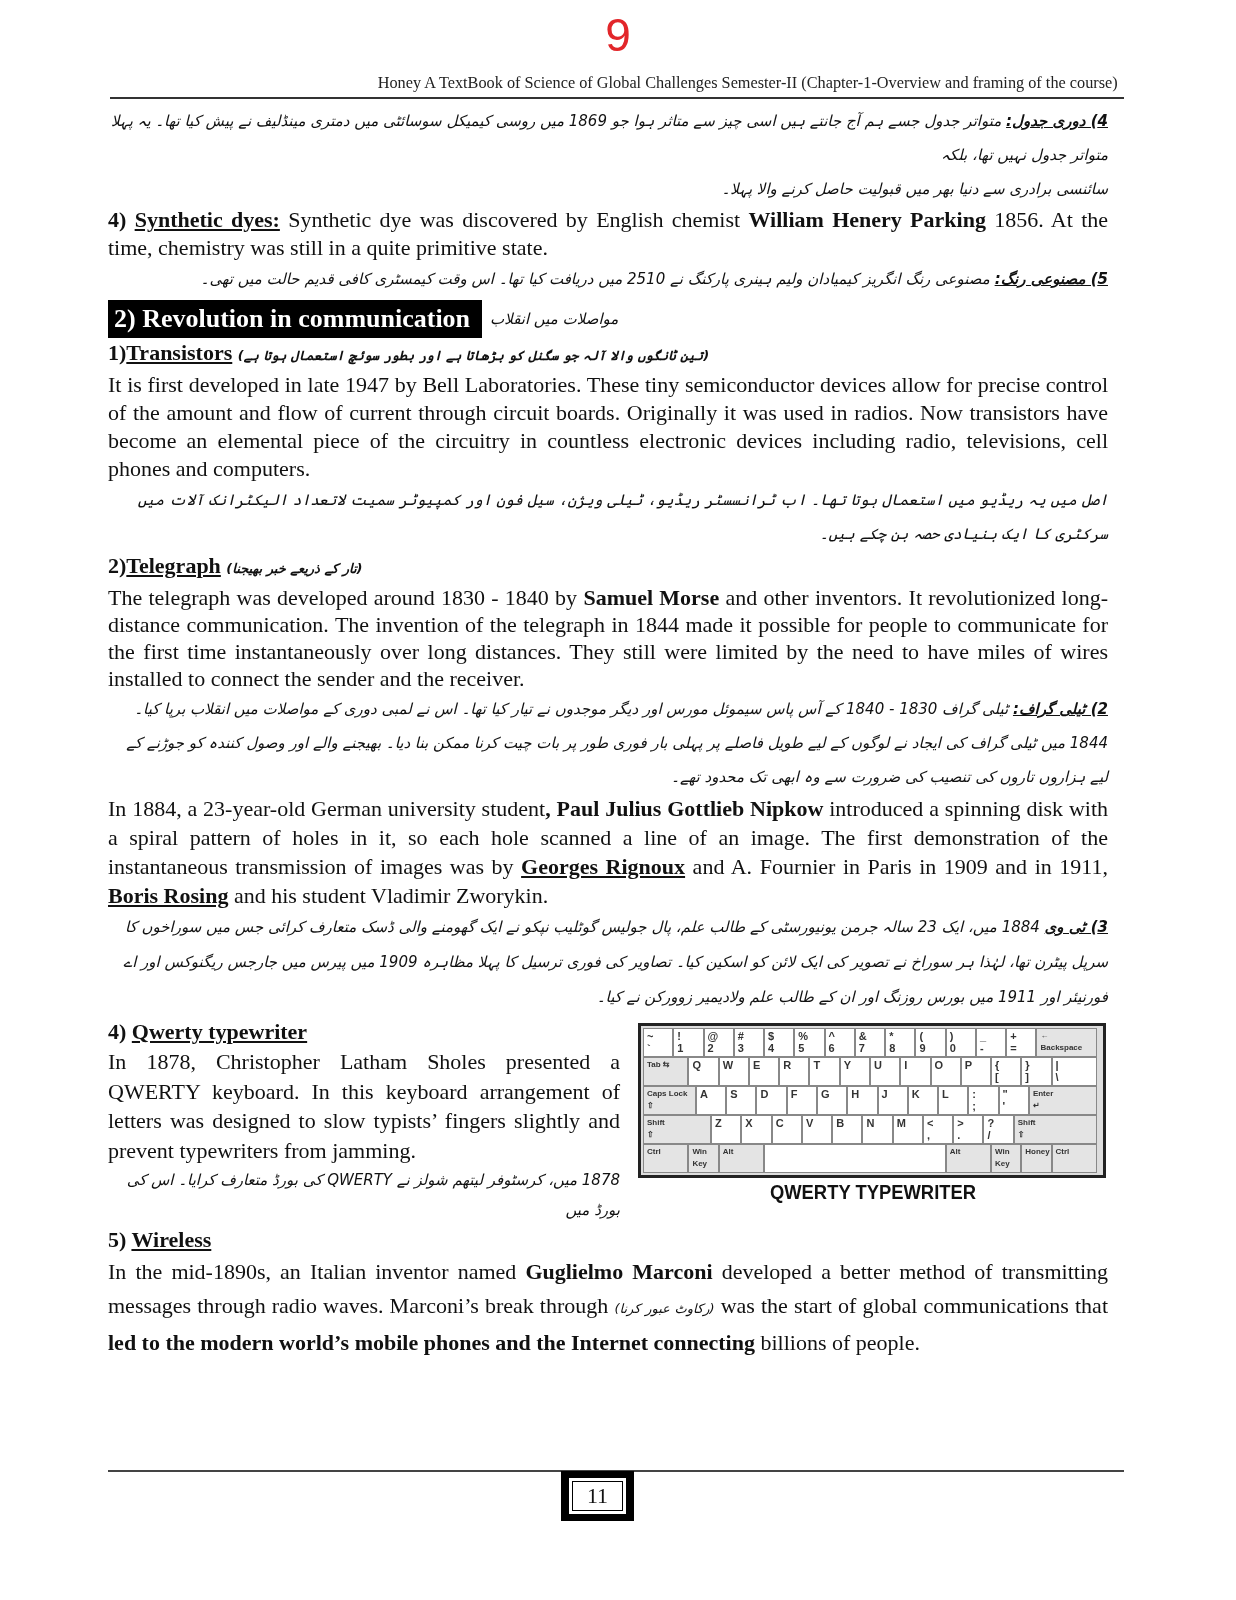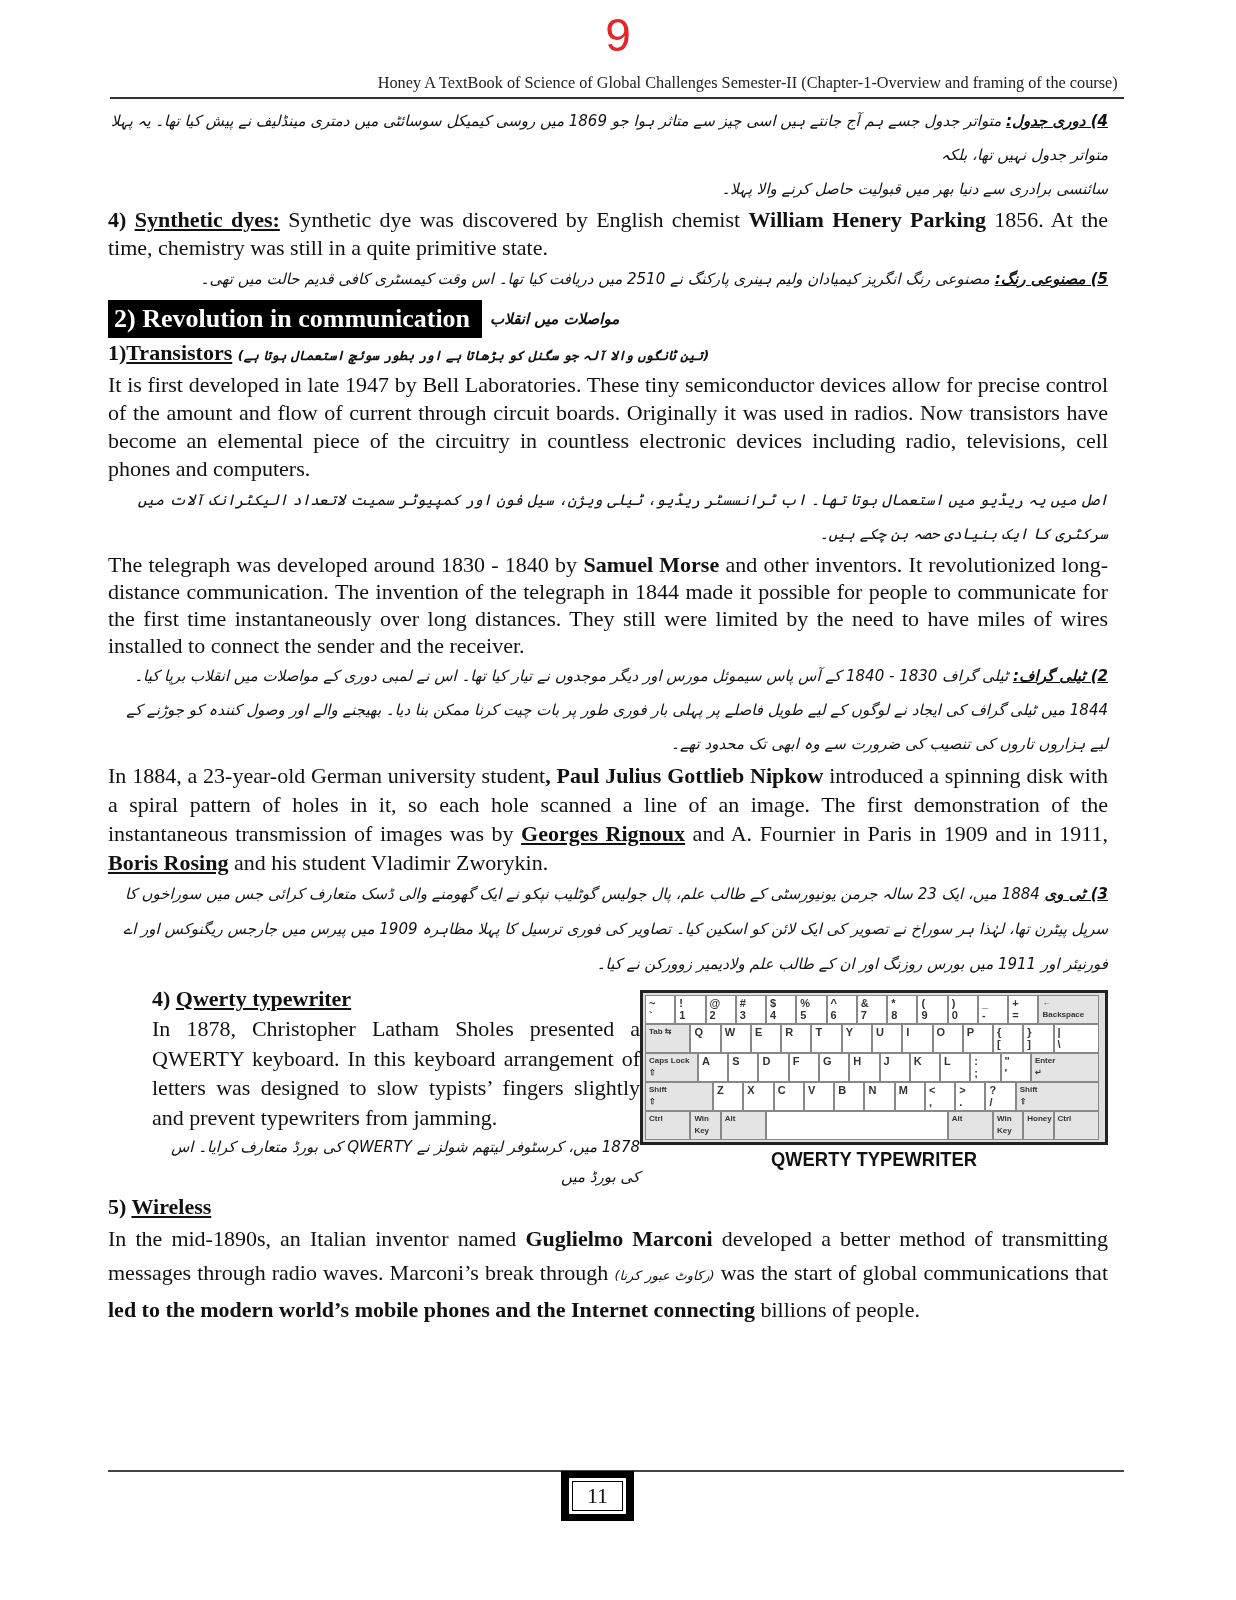--- a/index.html
+++ b/index.html
@@ -10,24 +10,24 @@
   .content { position: absolute; left: 108px; width: 1000px; top: 104px; }
   .en { font-size: 22px; line-height: 28px; text-align: justify; margin: 0; }
   .en.tall { line-height: 29px; }
   .ur { direction: rtl; text-align: right; font-family: "DejaVu Sans", sans-serif; font-size: 15px; line-height: 34px; margin: 0; font-style: italic; }
   .ur .ul { text-decoration: underline; font-weight: bold; text-align: center; }
   b { font-weight: bold; }
   .u { text-decoration: underline; }
   .h-sub { font-size: 22px; font-weight: bold; margin: 0; line-height: 30px; }
   .section-banner { display: flex; align-items: center; margin-top: 4px; height: 38px; }
   .banner-black { background: #000; color: #fff; font-weight: bold; font-size: 26px; padding: 0 12px 0 6px; height: 38px; line-height: 38px; }
-  .banner-urdu { font-family: "DejaVu Sans", sans-serif; font-size: 15px; font-weight: bold; margin-left: 8px; direction: rtl; font-style: italic; }
+  .banner-urdu { font-family: "DejaVu Sans", sans-serif; font-size: 15px; font-weight: normal; margin-left: 8px; direction: rtl; font-style: italic; }
   .urdu-inline { font-family: "DejaVu Sans", sans-serif; font-size: 13px; font-style: italic; direction: rtl; unicode-bidi: isolate; }
   .qwerty-wrap { display: flex; justify-content: space-between; margin-top: 2px; }
-  .qwerty-left { width: 512px; margin-left: 44px; }
+  .qwerty-left { width: 512px; }
   .qwerty-left .en { line-height: 29.5px; }
   .kb-fig { width: 470px; margin-top: 6px; }
   .kb { border: 3px solid #222; background: #ddd; padding: 2px; width: 458px; }
   .kb-row { display: flex; height: 29px; }
   .key { border: 1px solid #888; background: #fff; font-family: "Liberation Sans", sans-serif; font-size: 11px; font-weight: bold; color: #333; box-sizing: border-box; padding: 1px 3px; position: relative; line-height: 12px; overflow: hidden; }
   .key.mod { background: #e4e4e4; font-size: 8px; }
   .key .top { display: block; }
   .key .bot { display: block; }
   .kb-caption { text-align: center; font-family: "Liberation Sans", sans-serif; font-weight: bold; font-size: 20px; color: #111; margin-top: 3px; transform: scaleX(0.92); }
   .botrule { position: absolute; left: 108px; width: 1016px; top: 1470px; height: 2px; background: #444; }
@@ -51,20 +51,21 @@
 
   <div class="section-banner">
     <span class="banner-black">2) Revolution in communication</span>
     <span class="banner-urdu">مواصلات میں انقلاب</span>
   </div>
 
   <p class="h-sub"><span>1)</span><span class="u">Transistors</span> <span class="urdu-inline">(تین ٹانگوں والا آلہ جو سگنل کو بڑھاتا ہے اور بطور سوئچ استعمال ہوتا ہے)</span></p>
   <p class="en">It is first developed in late 1947 by Bell Laboratories. These tiny semiconductor devices allow for precise control of the amount and flow of current through circuit boards. Originally it was used in radios. Now transistors have become an elemental piece of the circuitry in countless electronic devices including radio, televisions, cell phones and computers.</p>
   <p class="ur">اصل میں یہ ریڈیو میں استعمال ہوتا تھا۔ اب ٹرانسسٹر ریڈیو، ٹیلی ویژن، سیل فون اور کمپیوٹر سمیت لاتعداد الیکٹرانک آلات میں سرکٹری کا ایک بنیادی حصہ بن چکے ہیں۔</p>
 
+  <p class="h-sub"><span>2)</span><span class="u">Telegraph</span> <span class="urdu-inline">(تار کے ذریعے خبر بھیجنا)</span></p>
   <p class="en tall" style="line-height:27px"><span>The telegraph was developed around 1830 - 1840 by </span><b>Samuel Morse</b><span> and other inventors. It revolutionized long-distance communication. The invention of the telegraph in 1844 made it possible for people to communicate for the first time instantaneously over long distances. They still were limited by the need to have miles of wires installed to connect the sender and the receiver.</span></p>
   <p class="ur" style="line-height:34px"><span class="ul">2) ٹیلی گراف:</span><span> ٹیلی گراف 1830 - 1840 کے آس پاس سیموئل مورس اور دیگر موجدوں نے تیار کیا تھا۔ اس نے لمبی دوری کے مواصلات میں انقلاب برپا کیا۔ 1844 میں ٹیلی گراف کی ایجاد نے لوگوں کے لیے طویل فاصلے پر پہلی بار فوری طور پر بات چیت کرنا ممکن بنا دیا۔ بھیجنے والے اور وصول کنندہ کو جوڑنے کے لیے ہزاروں تاروں کی تنصیب کی ضرورت سے وہ ابھی تک محدود تھے۔</span></p>
 
   <p class="en tall"><span>In 1884, a 23-year-old German university student</span><b>, Paul Julius Gottlieb Nipkow</b><span> introduced a spinning disk with a spiral pattern of holes in it, so each hole scanned a line of an image. The first demonstration of the instantaneous transmission of images was by </span><b class="u">Georges Rignoux</b><span> and A. Fournier in Paris in 1909 and in 1911, </span><b class="u">Boris Rosing</b><span> and his student Vladimir Zworykin.</span></p>
   <p class="ur" style="line-height:35px"><span class="ul">3) ٹی وی</span><span> 1884 میں، ایک 23 سالہ جرمن یونیورسٹی کے طالب علم، پال جولیس گوٹلیب نپکو نے ایک گھومنے والی ڈسک متعارف کرائی جس میں سوراخوں کا سرپل پیٹرن تھا، لہٰذا ہر سوراخ نے تصویر کی ایک لائن کو اسکین کیا۔ تصاویر کی فوری ترسیل کا پہلا مظاہرہ 1909 میں پیرس میں جارجس ریگنوکس اور اے فورنیئر اور 1911 میں بورس روزنگ اور ان کے طالب علم ولادیمیر زوورکن نے کیا۔</span></p>
 
   <div class="qwerty-wrap">
     <div class="qwerty-left">
       <p class="h-sub"><span>4) </span><span class="u">Qwerty typewriter</span></p>
       <p class="en">In 1878, Christopher Latham Sholes presented a QWERTY keyboard. In this keyboard arrangement of letters was designed to slow typists’ fingers slightly and prevent typewriters from jamming.</p>

